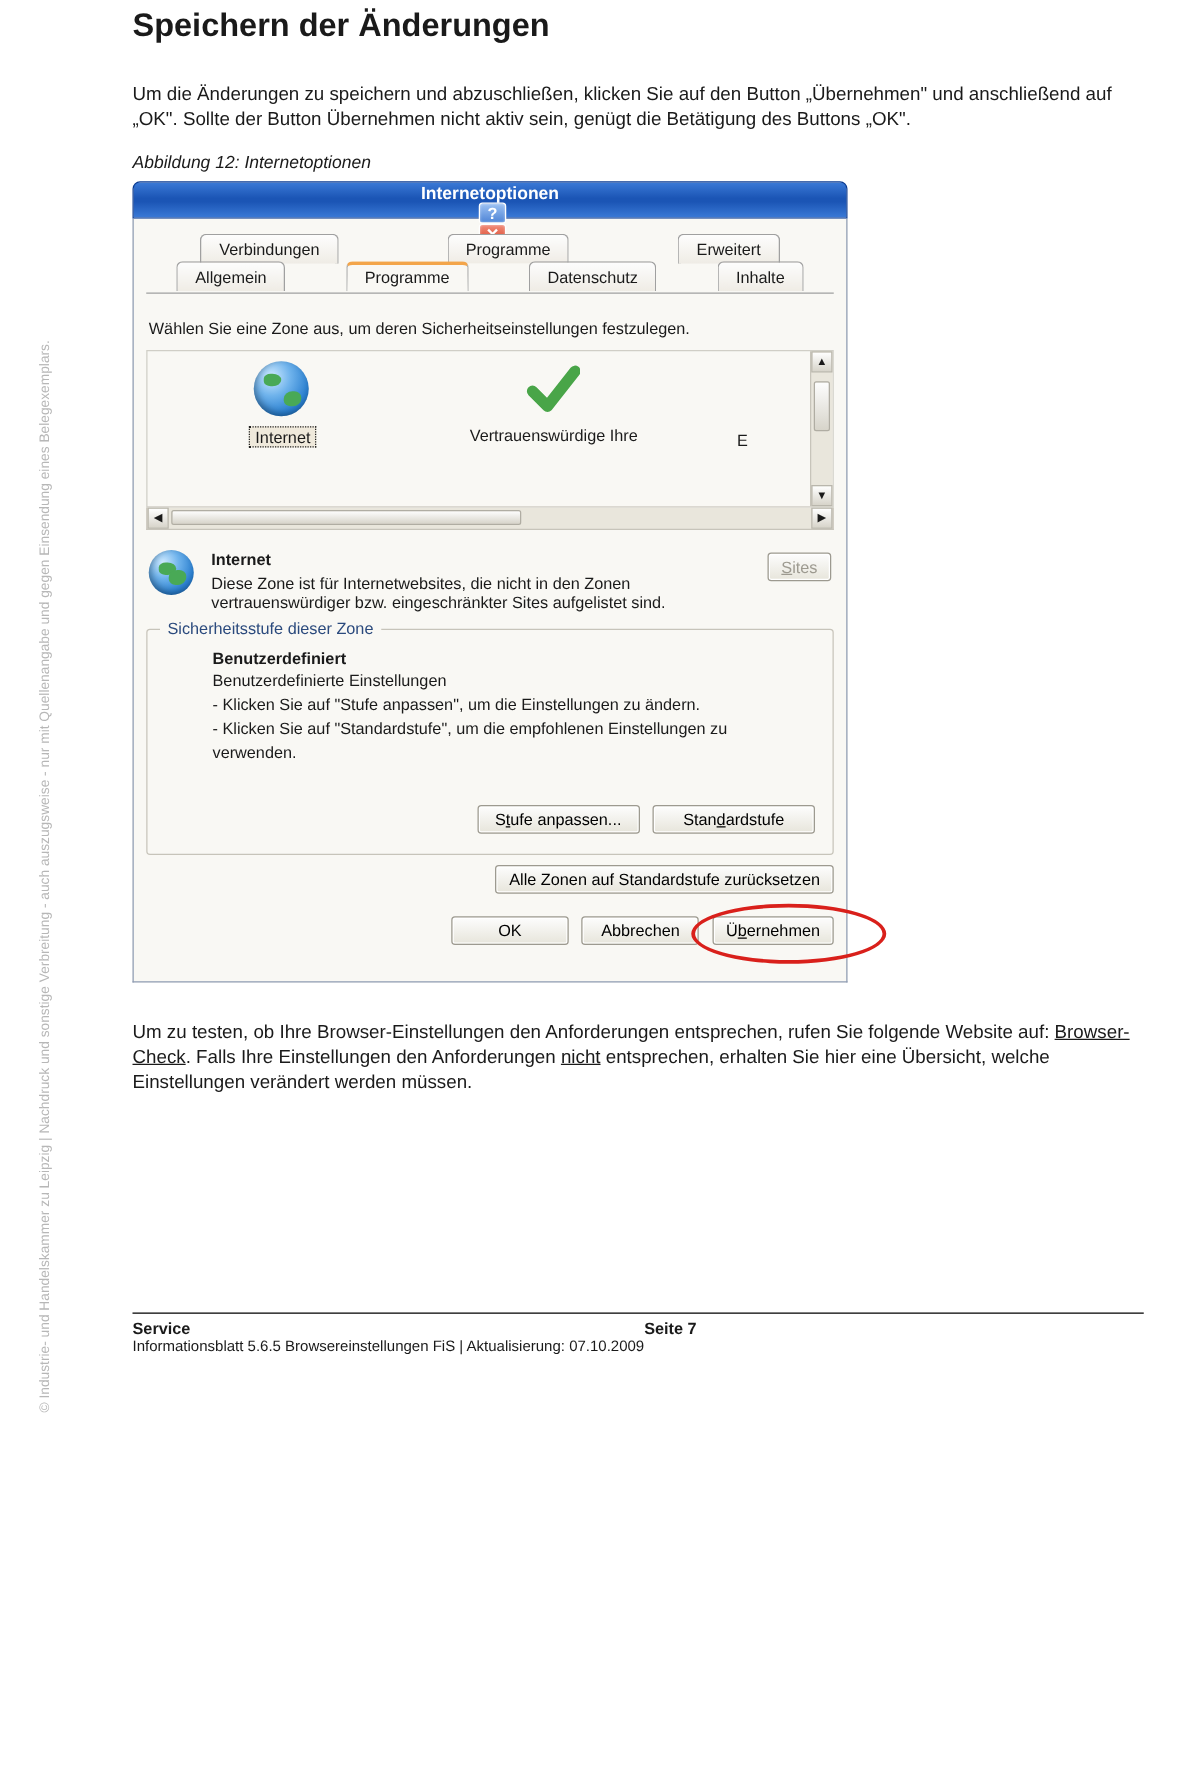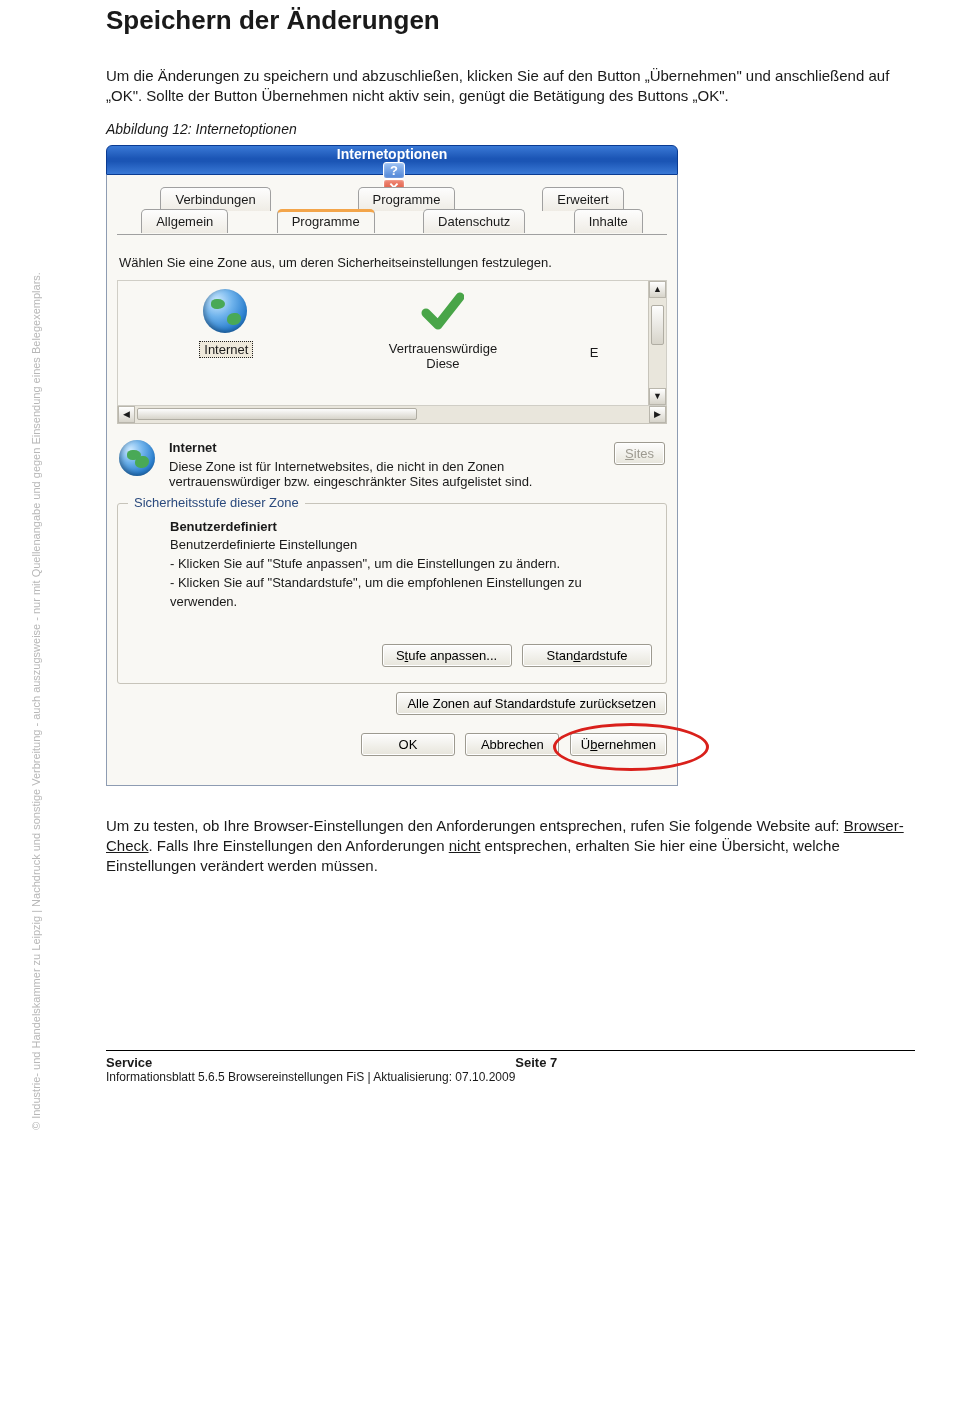--- a/index.html
+++ b/index.html
@@ -145,21 +145,21 @@
             <span class="lbl">Internet</span>
           </div>
           <div class="zone">
             <div class="ico">
                 <div class="check">
               <svg viewBox="0 0 44 44">
                     <path d="M6 24 L18 36 L40 8" fill="none" stroke="#49a548" stroke-width="9" stroke-linecap="round" stroke-linejoin="round"></path>
                   </svg>
             </div>
               </div>
-            <span class="lbl">Vertrauenswürdige Diese</span>
+            <span class="lbl">Vertrauenswürdige Ihre</span>
           </div>
           <div class="zone" style="width:20px;text-align:left;padding-top:56px;">
              <span class="lbl">E</span>
           </div>
         </div>
         <div class="vscroll">
           <div class="up">▲</div>
           <div class="thumb"></div>
           <div class="dn">▼</div>
         </div>

